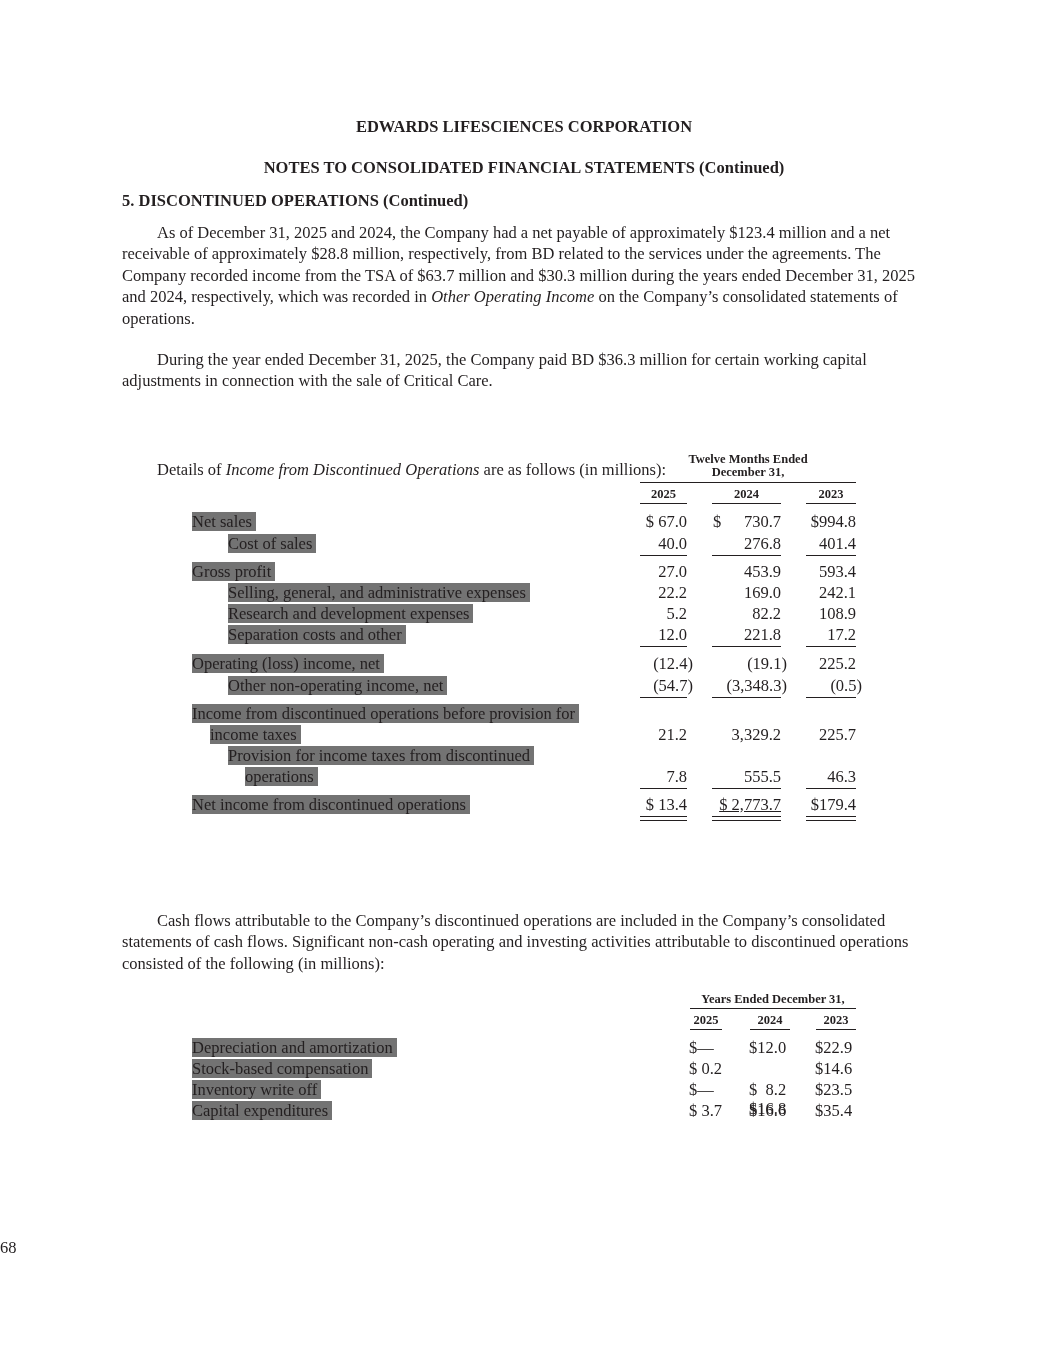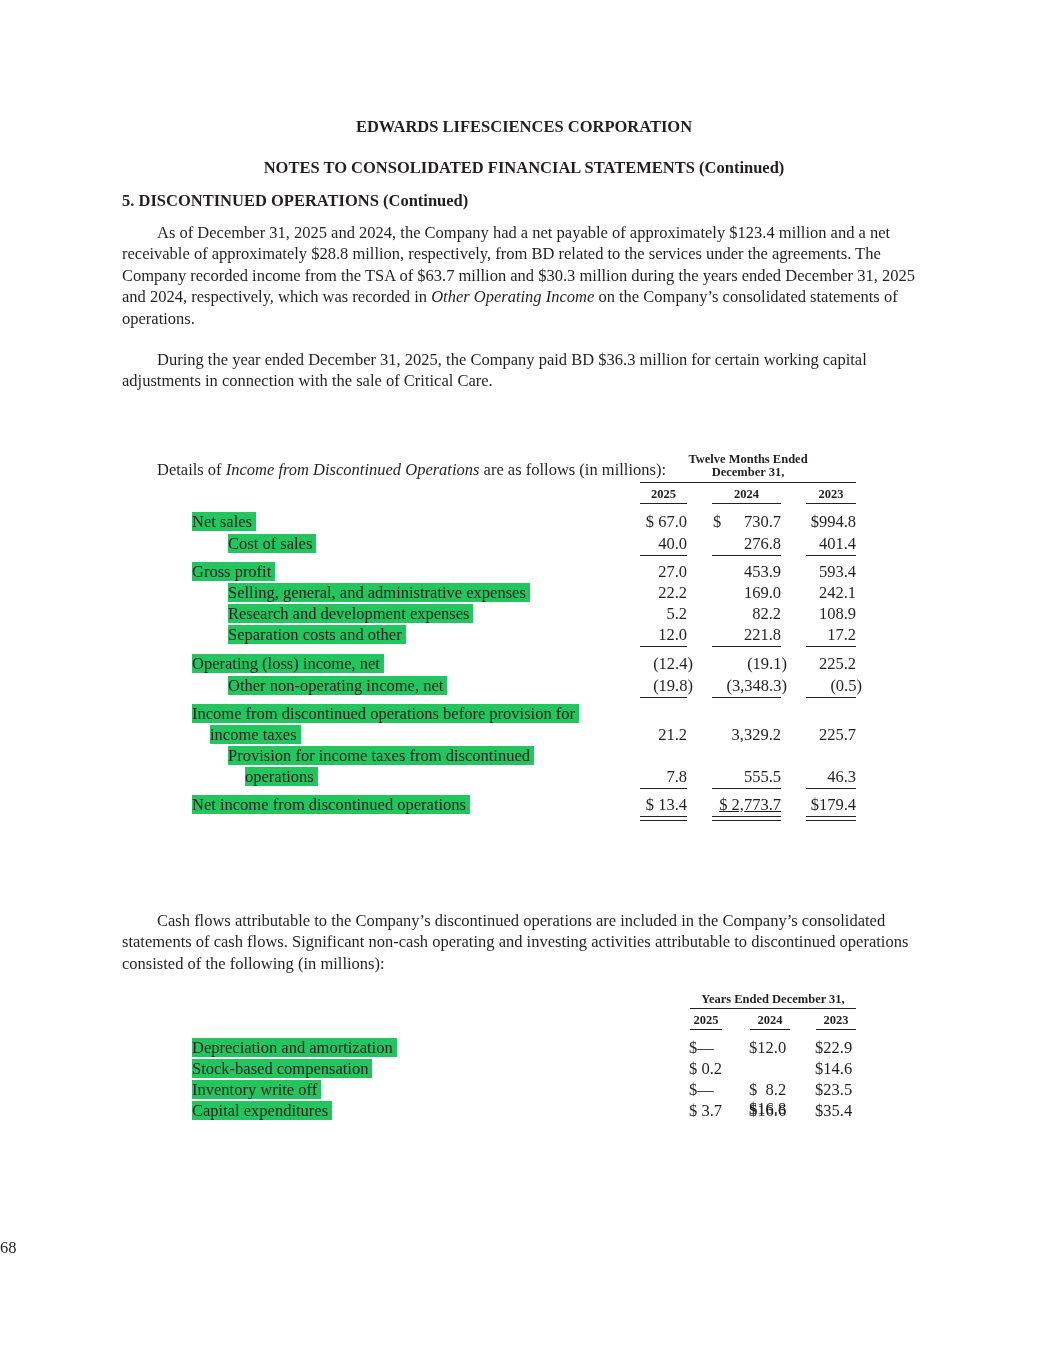--- a/index.html
+++ b/index.html
@@ -11,21 +11,21 @@
   .para { left: 122px; width: 800px; font-size: 16.5px; line-height: 21.4px; }
   .para p { margin: 0; text-indent: 35px; }
   .page-num { left: 0; width: 1048px; text-align: left; font-size: 16.5px; }
 
   .thead-text { font-weight: bold; font-size: 12.5px; text-align: center; line-height: 13px; }
   .rule { position: absolute; height: 0; border-top: 1.5px solid #231f20; }
   .rule-thin { position: absolute; height: 0; border-top: 1px solid #231f20; }
   .dbl { position: absolute; height: 3px; border-top: 1px solid #231f20; border-bottom: 1px solid #231f20; }
 
   .row-label { position: absolute; font-size: 16.5px; line-height: 21px; white-space: nowrap; overflow: hidden; }
-  .row-label .lbl { background: #22c55e; padding-right: 4px; }
+  .row-label .lbl { background: #737373; padding-right: 4px; }
   .row-label .dots { position: absolute; left: 0; right: 0; top: 0; z-index: -1; letter-spacing: 4.2px; white-space: nowrap; overflow: hidden; }
   .cell { position: absolute; font-size: 16.5px; line-height: 21px; text-align: right; white-space: pre; }
   .cell.dollar-left { text-align: left; }
   .layer { position: absolute; left: 0; top: 0; width: 1048px; height: 1365px; }
 </style>
 </head>
 <body>
 
 <div class="layer">
 
@@ -126,21 +126,21 @@
       </div>
       <div class="cell" style="left:640px; width:53px; top:653px;">(12.4)</div>
       <div class="cell" style="left:712px; width:75px; top:653px;">(19.1)</div>
       <div class="cell" style="left:806px; width:50px; top:653px;">225.2</div>
     </div>
 
     <div>
       <div class="row-label" style="left:228px; width:386px; top:675px;">
         <span class="lbl">Other non-operating income, net</span><span class="dots">. . . . . . . . . . . . . . . . . . . . . . . . . . . . . . . . . . . . . . . . . . . . . . . . . . . . . . . . . . . . . .</span>
       </div>
-      <div class="cell" style="left:640px; width:53px; top:675px;">(19.8)</div>
+      <div class="cell" style="left:640px; width:53px; top:675px;">(54.7)</div>
       <div class="cell" style="left:712px; width:75px; top:675px;">(3,348.3)</div>
       <div class="cell" style="left:806px; width:56px; top:675px;">(0.5)</div>
     </div>
     <div class="rule-thin" style="left:640px; width:47px; top:697px;"></div>
     <div class="rule-thin" style="left:712px; width:69px; top:697px;"></div>
     <div class="rule-thin" style="left:806px; width:50px; top:697px;"></div>
 
     <div>
       <div class="row-label" style="left:192px; width:430px; top:703px;">
         <span class="lbl">Income from discontinued operations before provision for</span>

